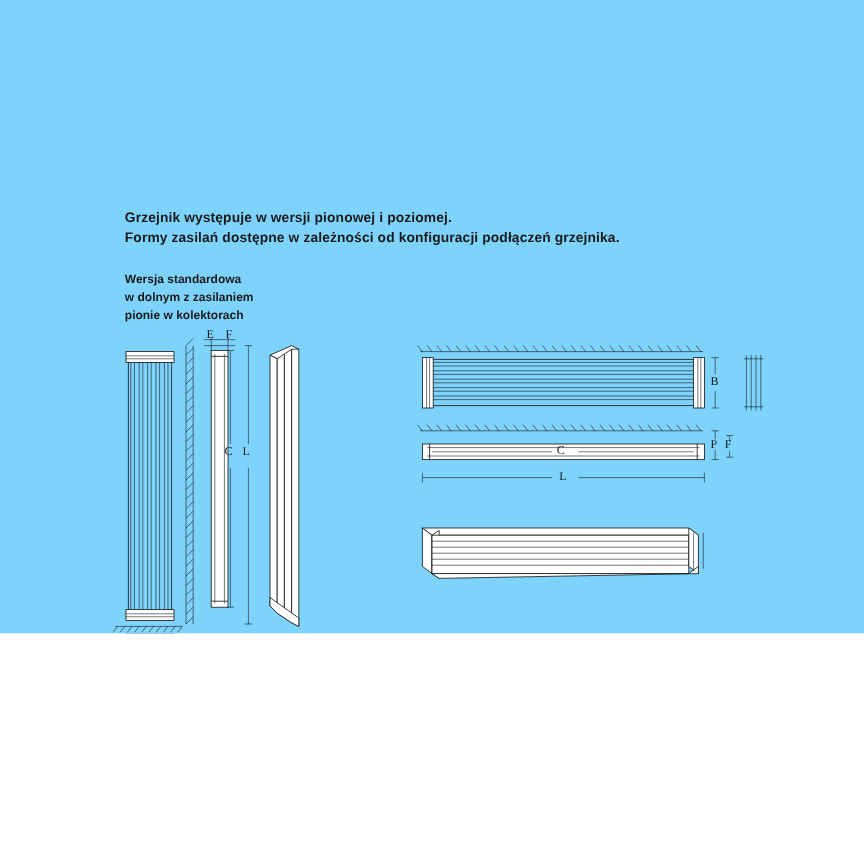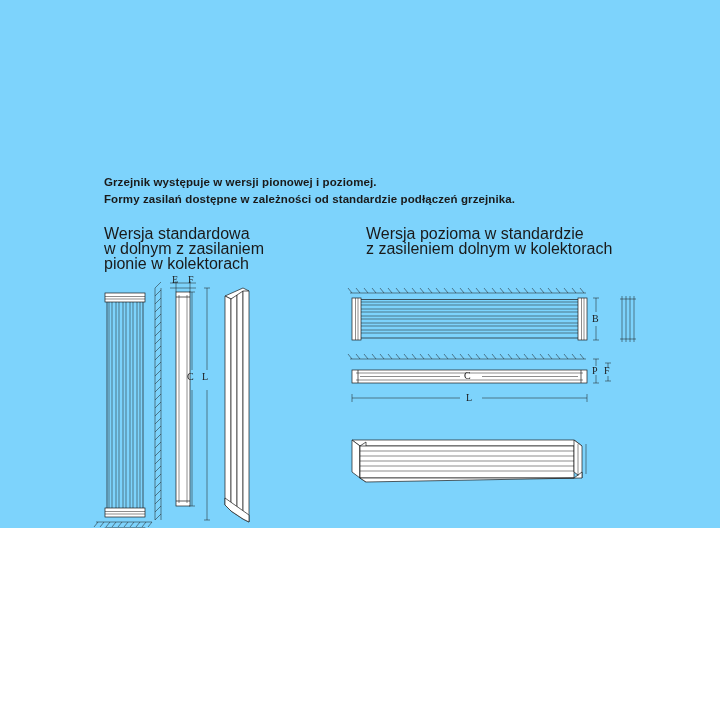--- a/index.html
+++ b/index.html
@@ -23,23 +23,23 @@
     width: 520px;
     font-size: 11.5px;
     font-weight: bold;
     line-height: 17px;
     letter-spacing: 0.1px;
   }
   .headline div { white-space: nowrap; }
 
   .caption {
     position: absolute;
-    font-size: 16px;
+    font-size: 10px;
     line-height: 15px;
-    font-weight: normal;
+    font-weight: bold;
     color: #1a1a1a;
   }
   .caption div { white-space: nowrap; }
   #caption-left { left: 104px; top: 226px; }
   #caption-right { left: 366px; top: 226px; }
 
   .dim-label {
     position: absolute;
     font-size: 10px;
     color: #1a1a1a;
@@ -59,33 +59,29 @@
   .vthin { stroke-width: 0.5; }
   .fillwhite { fill: #ffffff; }
 </style>
 </head>
 <body>
 
 <div id="page">
 
   <div class="headline">
     <div>Grzejnik występuje w wersji pionowej i poziomej.</div>
-    <div>Formy zasilań dostępne w zależności od standardzie podłączeń grzejnika.</div>
+    <div>Formy zasilań dostępne w zależności od konfiguracji podłączeń grzejnika.</div>
   </div>
 
   <div class="caption" id="caption-left">
     <div>Wersja standardowa</div>
     <div>w dolnym z zasilaniem</div>
     <div>pionie w kolektorach</div>
   </div>
 
-  <div class="caption" id="caption-right">
-    <div>Wersja pozioma w standardzie</div>
-    <div>z zasileniem dolnym w kolektorach</div>
-  </div>
 
   <svg class="fig" viewBox="0 0 720 720">
 
     <g>
 
       <rect class="ln thin fillwhite" x="105" y="293" width="40" height="9"></rect>
       <line class="ln vthin" x1="105" y1="296.5" x2="145" y2="296.5"></line>
       <line class="ln vthin" x1="105" y1="299" x2="145" y2="299"></line>
 
       <rect class="ln thin fillwhite" x="105" y="508" width="40" height="9"></rect>

